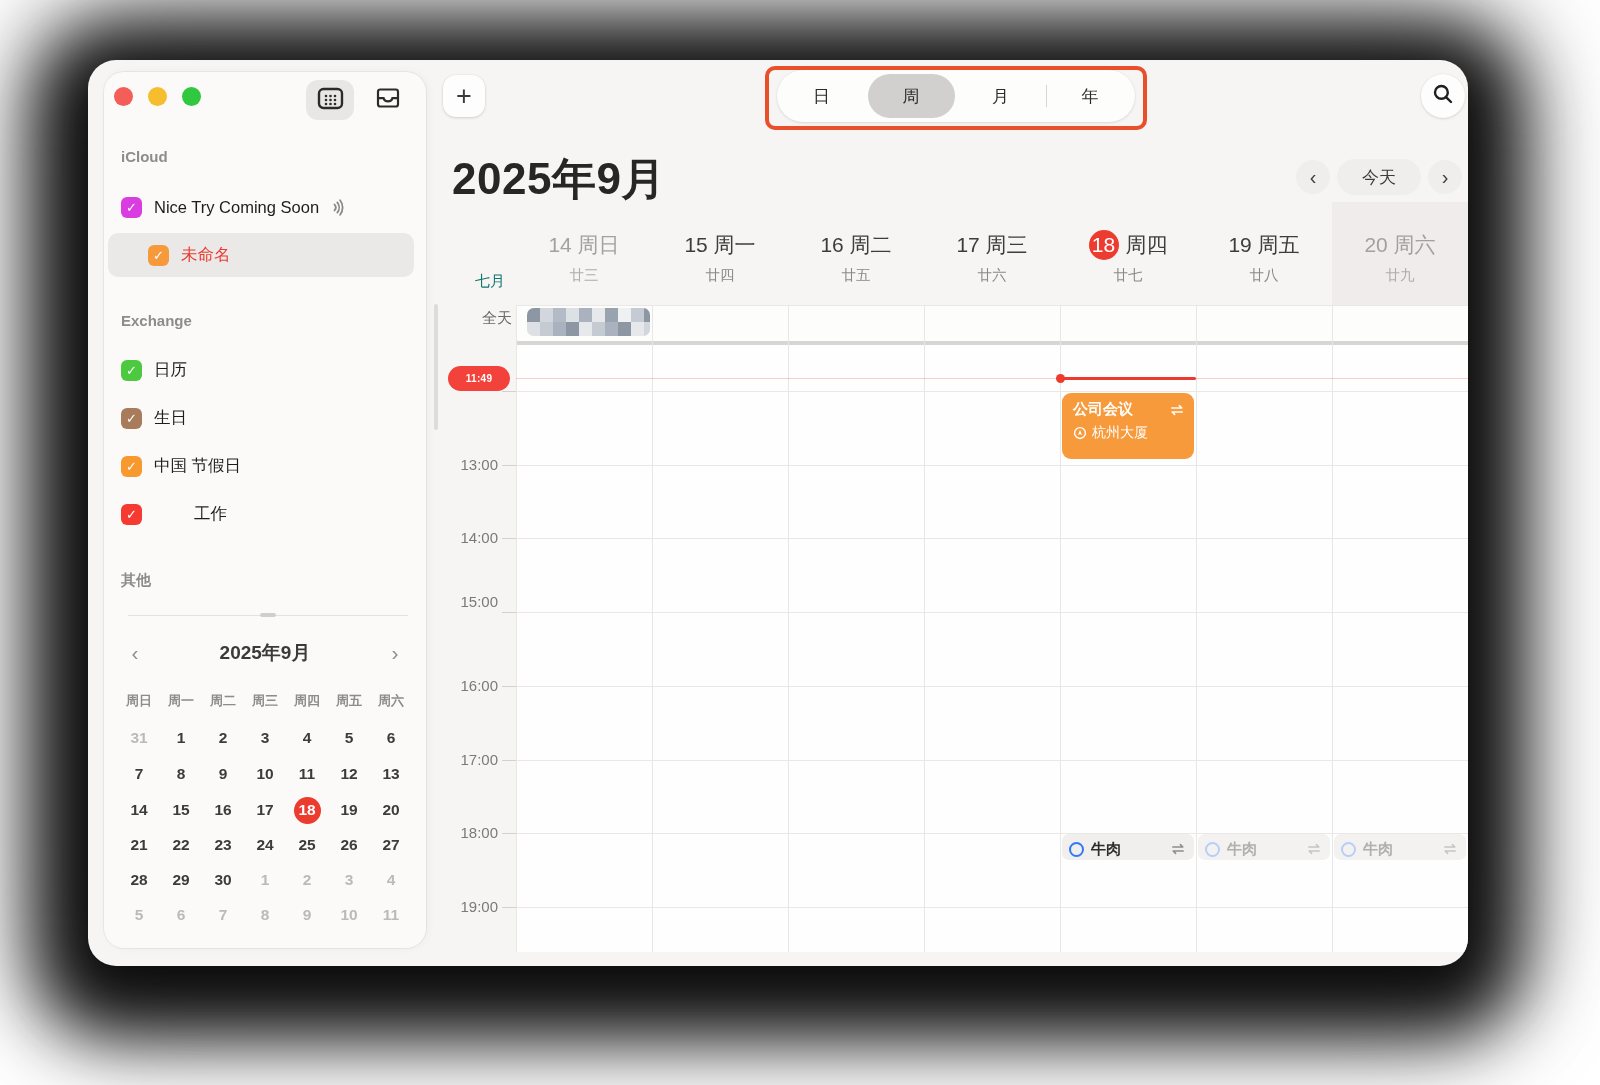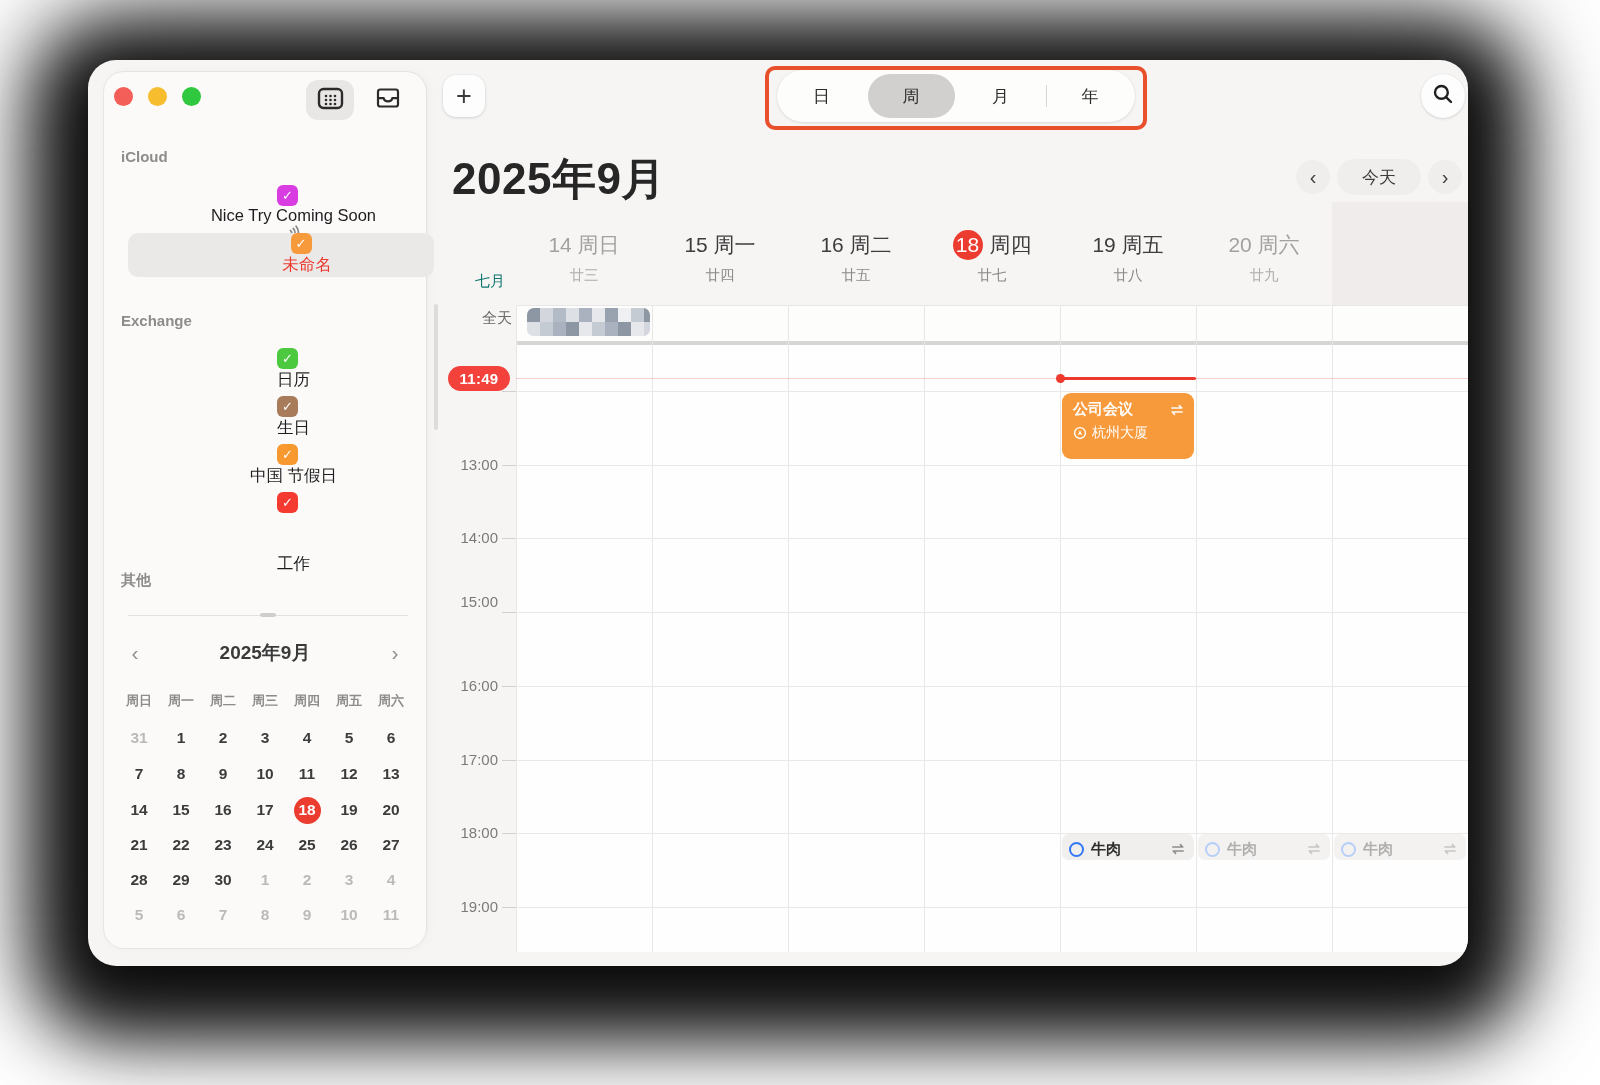--- a/index.html
+++ b/index.html
@@ -20,21 +20,21 @@
     background:#fbfaf9; border-radius:20px;
     box-shadow:0 0 0 1px rgba(0,0,0,0.05), 2px 0 10px rgba(0,0,0,0.04);
   }
   .traffic { position:absolute; left:10px; top:15px; display:flex; gap:15px; }
   .light { width:19px; height:19px; border-radius:50%; }
   .light.red{ background:#f35f58; } .light.yellow{ background:#f6bd2f; } .light.green{ background:#30c83e; }
   .side-icons { position:absolute; right:14px; top:8px; display:flex; gap:10px; align-items:center; }
   .side-icon-btn { width:48px; height:40px; display:flex; align-items:center; justify-content:center; border-radius:12px; color:#2d2d2d; }
   .side-icon-btn.sel { background:#e9e7e6; }
   .sec-title { position:absolute; left:17px; font-size:15px; font-weight:bold; color:#8e8c8a; }
-  .cal-row { position:absolute; left:24px; width:306px; height:44px; display:flex; align-items:center; padding-left:13px; border-radius:10px;flex-direction:column; }
+  .cal-row { position:absolute; left:4px; width:306px; height:44px; display:flex; align-items:center; padding-left:13px; border-radius:10px; }
   .cal-row.sel { background:#ebe9e8;padding-left:40px; }
   .cbx { width:21px; height:21px; border-radius:6px; display:flex; align-items:center; justify-content:center; flex:0 0 auto; }
   .cbx::after { content:"✓"; color:#fff; font-size:13px; font-weight:bold; }
   .cal-label { margin-left:12px; font-size:16.5px; color:#1d1d1f; }
   .shared-ic { margin-left:9px; color:#8a8886; display:flex; }
   .side-divider { position:absolute; left:24px; top:543px; width:280px; height:1px; background:#e4e2e1; }
   .side-divider::after { content:""; position:absolute; left:50%; top:-2px; width:16px; height:4px; margin-left:-8px; border-radius:2px; background:#cfcecd; }
   .scroll-thumb { position:absolute; width:4px; border-radius:2px; background:#dddcdb; }
 
   
@@ -90,21 +90,21 @@
   
   .timegrid { position:absolute; left:428px; top:285px; width:952px; height:607px; background:#fefefe; }
   .vline { position:absolute; top:-40px; bottom:0; width:1px; background:#e8e7e6; }
   .hline { position:absolute; left:0; width:952px; height:1px; background:#e9e8e7; }
   .htick { position:absolute; width:14px; height:1px; background:#d2d1d0; }
   .hlabel { position:absolute; width:110px; text-align:right; font-size:15px; color:#7c7a78; }
   .now-line-faint { position:absolute; left:0; width:952px; height:1px; background:rgba(240,68,58,0.25); }
   .now-line { position:absolute; height:3px; border-radius:2px; background:#ee392e; }
   .now-dot { position:absolute; width:9px; height:9px; border-radius:50%; background:#ee392e; }
   .now-pill { position:absolute; left:-68px; width:62px; height:25px; border-radius:13px; background:#f2423b; color:#fff;
-    font-size:15px; font-weight:bold; display:flex; align-items:center; justify-content:center; letter-spacing:0.3px; }
+    font-size:10px; font-weight:bold; display:flex; align-items:center; justify-content:center; letter-spacing:0.3px; }
 
   .event { position:absolute; width:132px; border-radius:9px; color:#fff; padding:7px 9px 6px 11px; }
   .event-title-row { display:flex; align-items:center; justify-content:space-between; font-size:15px; font-weight:bold; }
   .event-loc { margin-top:5px; display:flex; align-items:center; gap:5px; font-size:14px; }
   .rem { position:absolute; width:132px; height:26px; border-radius:7px; background:#f0efee; display:flex; align-items:center; padding:4px 8px 0 7px; gap:7px; }
   .rem-circle { width:15px; height:15px; border-radius:50%; border:2.2px solid #3478f6; flex:0 0 auto; }
   .rem-label { font-size:15px; font-weight:bold; color:#2d2d2d; flex:1; }
   .rem-repeat { color:#8e8d8c; display:flex; }
   .rem.faded { background:#f3f2f1; }
   .rem.faded .rem-circle { border-color:#b6cef8; }
@@ -293,20 +293,24 @@
           <div class="day-line1 muted">14 周日</div>
           <div class="day-lunar muted">廿三</div>
         </div>
         <div class="day-cell">
           <div class="day-line1">15 周一</div>
           <div class="day-lunar">廿四</div>
         </div>
         <div class="day-cell">
           <div class="day-line1">16 周二</div>
           <div class="day-lunar">廿五</div>
+        </div>
+        <div class="day-cell">
+          <div class="day-line1">17 周三</div>
+          <div class="day-lunar">廿六</div>
         </div>
         <div class="day-cell">
           <div class="day-line1">
             <div class="today-num">18</div>
             <span>周四</span>
           </div>
           <div class="day-lunar">廿七</div>
         </div>
         <div class="day-cell">
           <div class="day-line1">19 周五</div>

